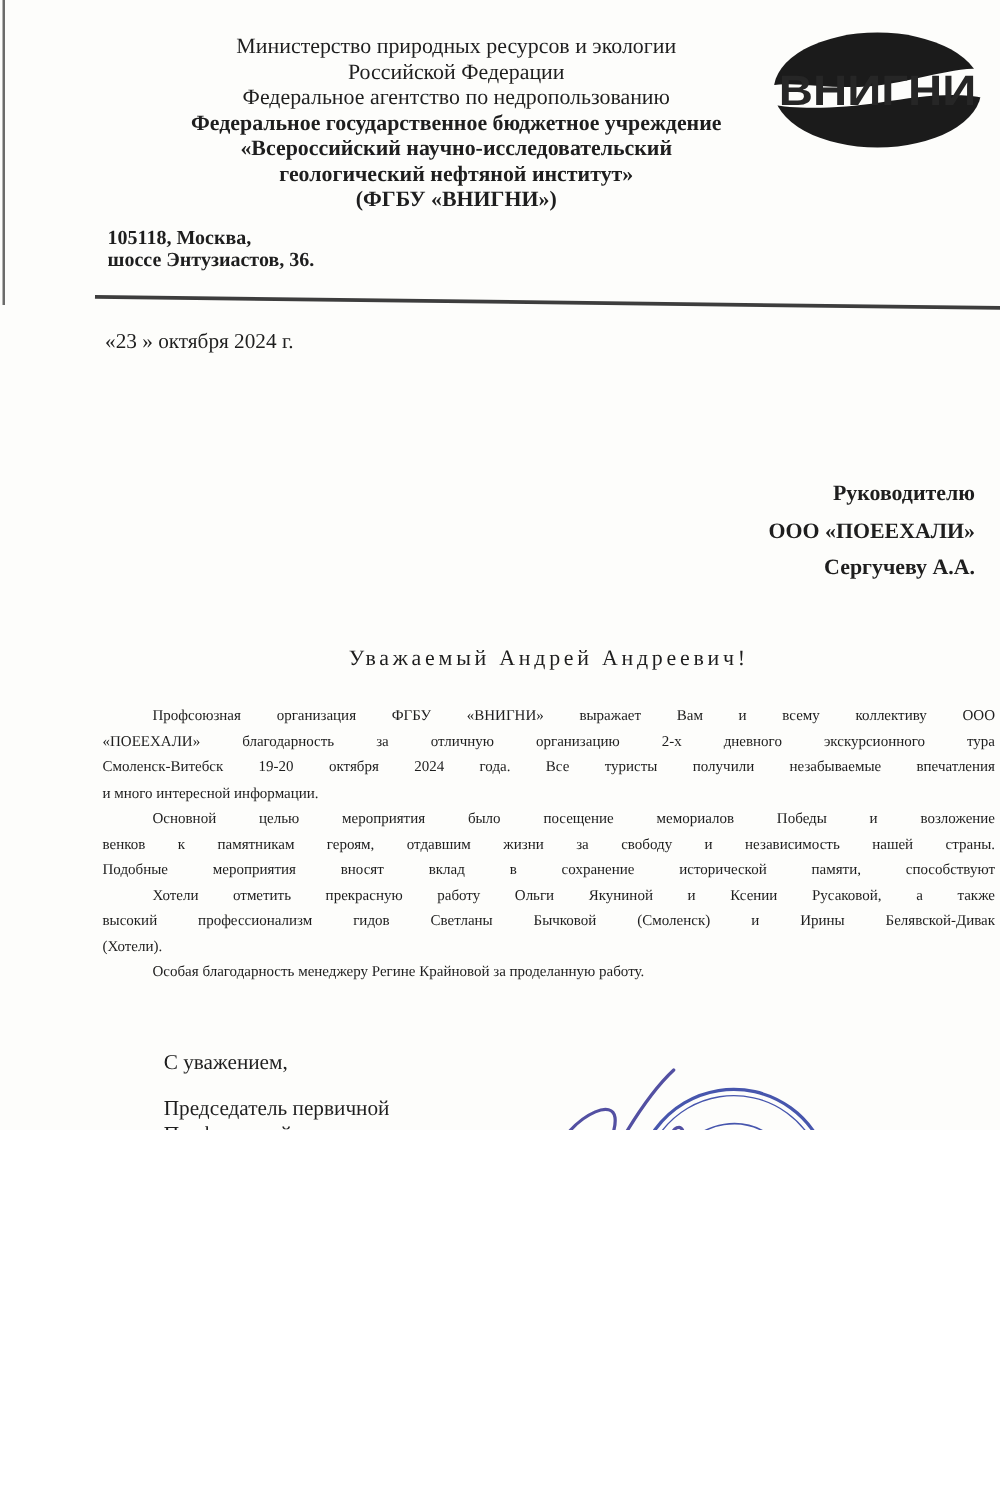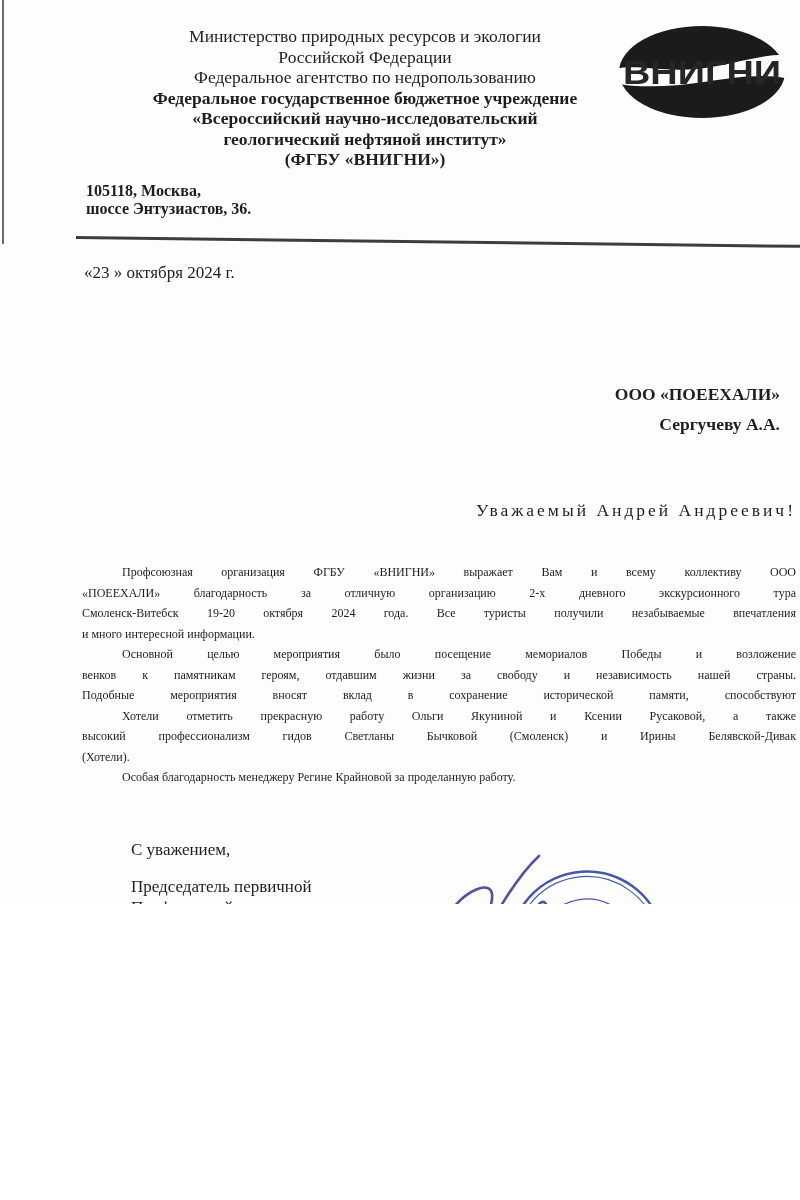--- a/index.html
+++ b/index.html
@@ -19,21 +19,21 @@
   .lh-line.b{font-weight:bold;text-align:center;}
   .logo{position:absolute;left:616px;top:22px;width:172px;height:100px;}
   .address{position:absolute;left:86px;top:182px;font-size:16px;line-height:18px;font-weight:bold;}
   .rule{position:absolute;left:76px;top:236px;width:728px;height:2.6px;background:#2d2d2d;transform:rotate(0.7deg);transform-origin:left top;opacity:.92;}
   .date{position:absolute;left:84px;top:263px;font-size:17px;}
 
   
   .recipient{position:absolute;left:420px;top:380px;width:360px;text-align:right;font-weight:bold;font-size:17.5px;line-height:29.5px;}
 
   
-  .salutation{position:absolute;left:82px;top:500px;width:714px;text-align:right;font-size:17.5px;letter-spacing:3px;}
+  .salutation{position:absolute;left:82px;top:516px;width:714px;text-align:center;font-size:17.5px;letter-spacing:3px;}
   .body-block{position:absolute;left:82px;top:562px;width:714px;font-size:12px;line-height:20.5px;}
   .bl{width:100%;}
   .bl.ind{text-indent:40px;}
   .bl.jl{text-align:justify;text-align-last:justify;}
   .bl.ll{text-align:right;text-align-last:left;}
 
   
   .regards{position:absolute;left:131px;top:840px;font-size:17px;}
   .signer-title{position:absolute;left:131px;top:877px;font-size:17px;line-height:20.7px;}
   .signer-name{position:absolute;left:592px;top:917px;font-size:17.5px;}
@@ -71,20 +71,21 @@
   <div class="address" id="address">
       <div class="addr-line">105118, Москва,</div>
       <div class="addr-line">шоссе Энтузиастов, 36.</div>
     </div>
 
   <div class="rule"></div>
 
   <div class="date">«23 » октября 2024 г.</div>
 
   <div class="recipient" id="recipient">
+      <div class="rcp-line">Руководителю</div>
       <div class="rcp-line">ООО «ПОЕЕХАЛИ»</div>
       <div class="rcp-line">Сергучеву А.А.</div>
     </div>
 
   <div class="salutation">Уважаемый Андрей Андреевич!</div>
 
   <div class="body-block" id="bodyBlock">
       <div class="bl ind jl">Профсоюзная организация ФГБУ «ВНИГНИ» выражает Вам и всему коллективу ООО</div>
       <div class="bl jl">«ПОЕЕХАЛИ» благодарность за отличную организацию 2-х дневного экскурсионного тура</div>
       <div class="bl jl">Смоленск-Витебск 19-20 октября 2024 года. Все туристы получили незабываемые впечатления</div>

